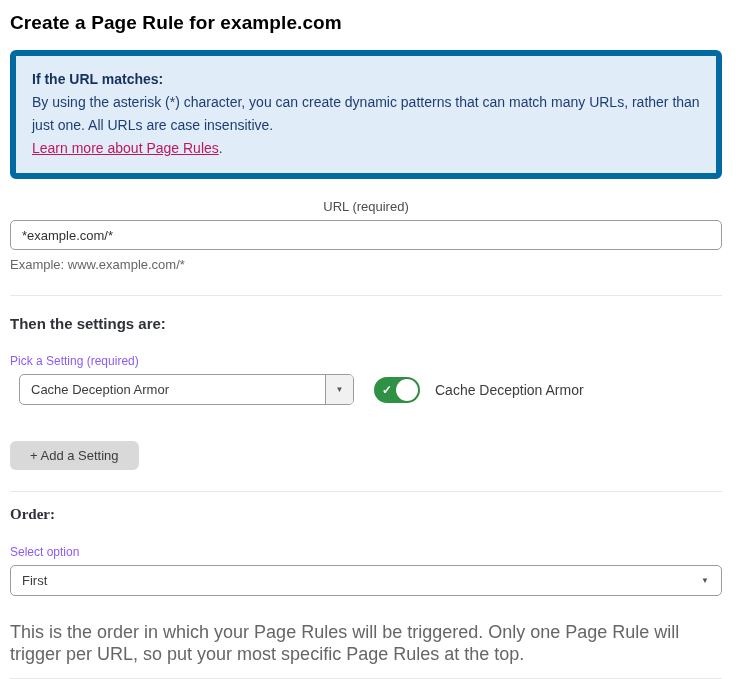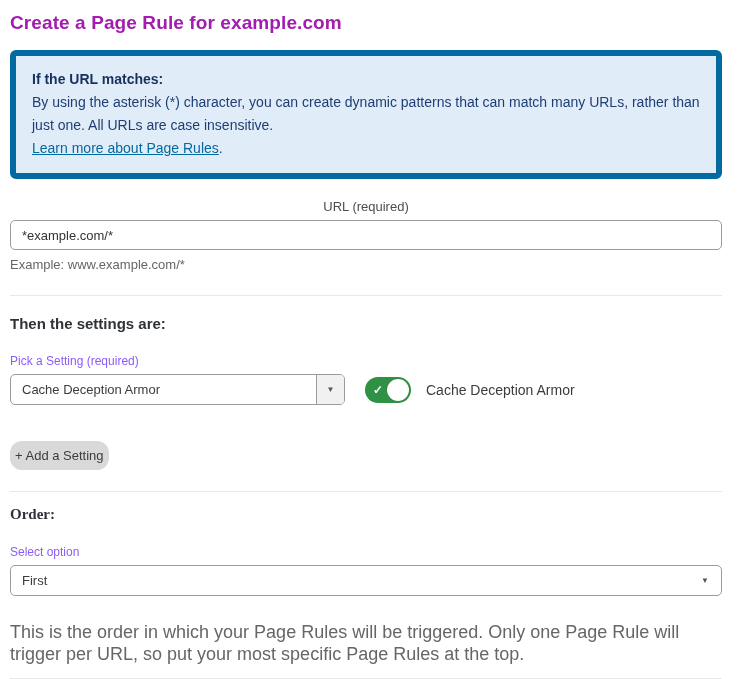--- a/index.html
+++ b/index.html
@@ -10,40 +10,40 @@
     font-family: "Liberation Sans", sans-serif;
     color: #333;
     overflow: hidden;
   }
   .container {
     padding: 10px 28px 0 10px;
   }
   .page-title {
     font-size: 19px;
     font-weight: bold;
-    color: #a21caf;
+    color: #000000;
     margin-top: 2px;
     letter-spacing: 0.1px;
   }
   .info-box {
     margin-top: 16px;
     background: #e1ecf9;
     border: 6px solid #0369a1;
     border-radius: 6px;
     padding: 12px 16px 13px 16px;
     font-size: 14px;
     line-height: 23px;
     color: #1e3e73;
   }
   .info-box .info-heading {
     font-weight: bold;
     color: #16315e;
   }
   .info-box a.info-link {
-    color: #0369a1;
+    color: #be185d;
     text-decoration: underline;
     cursor: pointer;
   }
   .field-label {
     margin-top: 20px;
     font-size: 13px;
     color: #4d4d4d;
     text-align: center;
   }
   .text-input {
@@ -77,20 +77,21 @@
   }
   .sub-label {
     margin-top: 22px;
     font-size: 12px;
     color: #8b5cf6;
   }
   .setting-row {
     margin-top: 6px;
     display: flex;
     align-items: center;
+    margin-left: 9px;
   }
   .select-box {
     display: flex;
     align-items: stretch;
     border: 1px solid #9b9b9b;
     border-radius: 5px;
     background: #fff;
     height: 31px;
     overflow: hidden;
     cursor: pointer;
@@ -151,23 +152,23 @@
   .toggle-label {
     margin-left: 15px;
     font-size: 14px;
     color: #3c3c3c;
   }
   .btn {
     display: inline-flex;
     align-items: center;
     justify-content: center;
     height: 30px;
-    padding: 0 5px;
+    padding: 0 20px;
     border: none;
-    border-radius: 12px;
+    border-radius: 6px;
     font-size: 13.5px;
     font-family: "Liberation Sans", sans-serif;
     cursor: pointer;
     white-space: nowrap;
   }
   .btn-gray {
     background: #d9d9d9;
     color: #3c3c3c;
   }
   .btn-blue {

